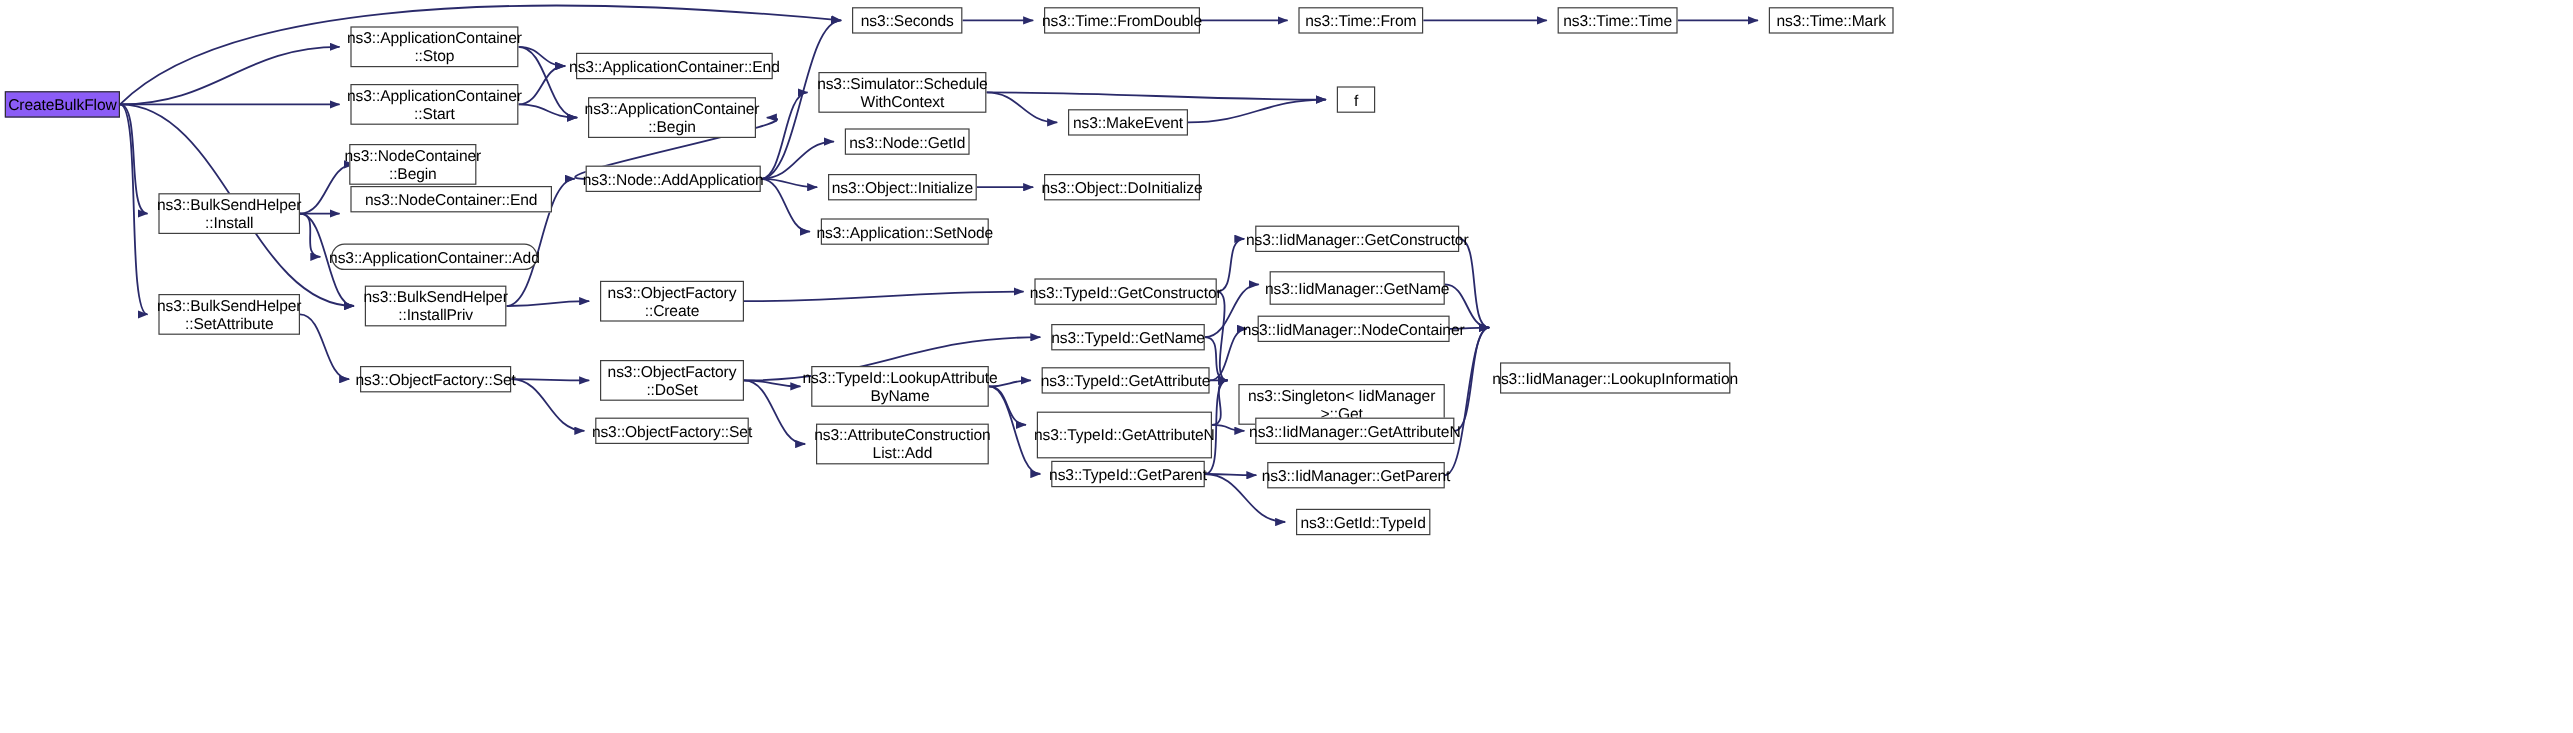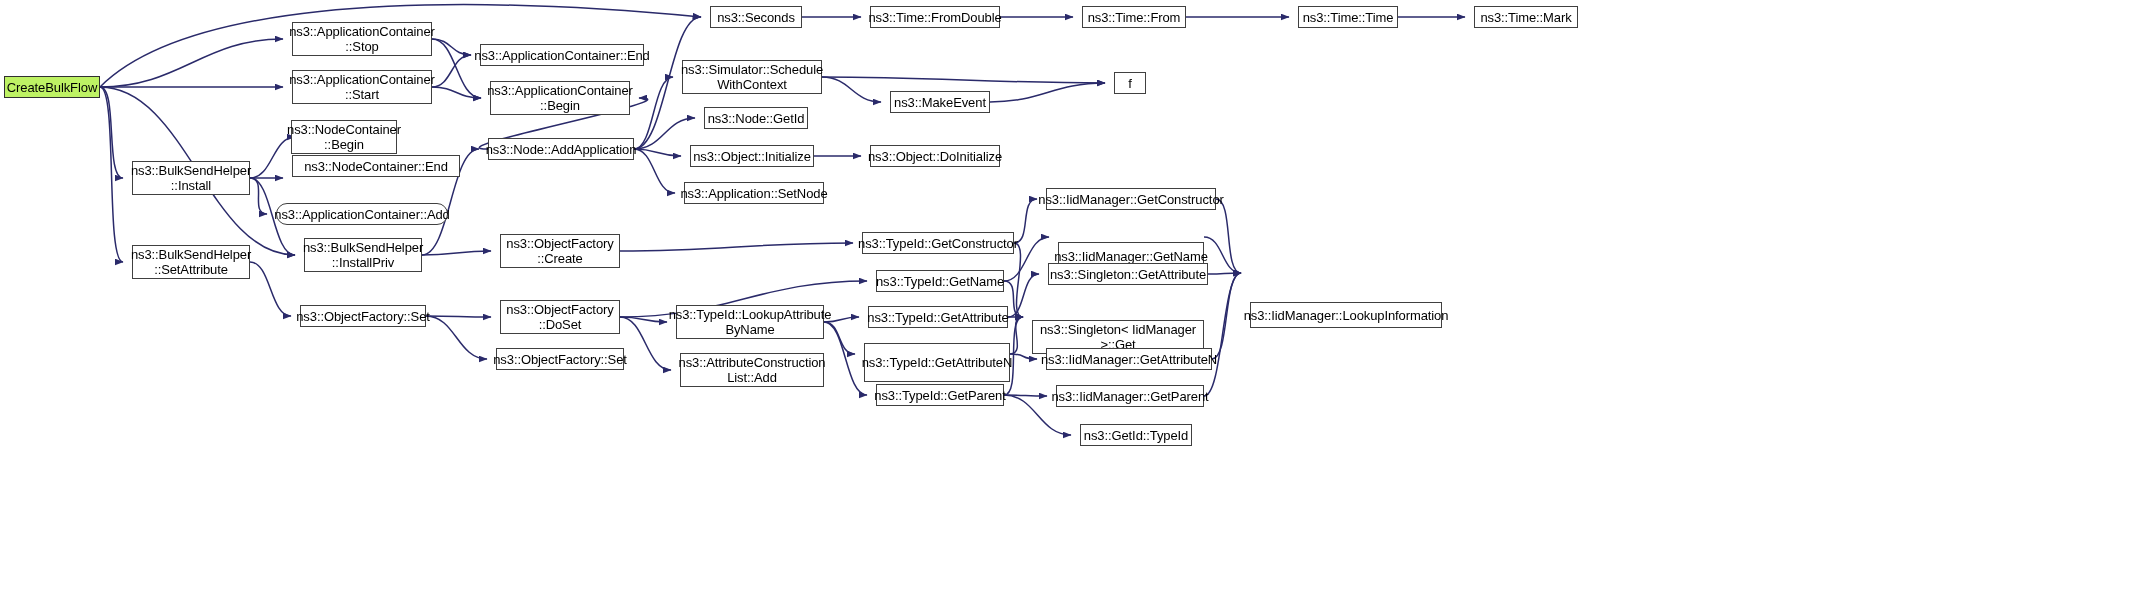--- a/index.html
+++ b/index.html
@@ -14,21 +14,21 @@
     color:#000000;
     display:flex;
     align-items:center;
     justify-content:center;
     text-align:center;
     font-size:13px;
     line-height:15px;
     white-space:pre-line;
     letter-spacing:-0.1px;
   }
-  .node.root{background:#bef264;border-color:#303030;}
+  .node.root{background:#8b5cf6;border-color:#303030;}
 </style>
 </head>
 <body>
 
 <div id="canvas">
   <svg id="edges" xmlns="http://www.w3.org/2000/svg">
     <defs>
       <marker id="arrow" markerWidth="9" markerHeight="7" refX="8.4" refY="3.5" orient="auto" markerUnits="userSpaceOnUse">
         <path d="M0,0 L9,3.5 L0,7 z" fill="#2a2a6a"></path>
       </marker>
@@ -132,22 +132,22 @@
       <div class="node" style="left: 890px; top: 91px; width: 100px; height: 22px;">ns3::MakeEvent</div>
       <div class="node" style="left: 870px; top: 145px; width: 130px; height: 22px;">ns3::Object::DoInitialize</div>
       <div class="node" style="left: 862px; top: 232px; width: 152px; height: 22px; text-align: center;">ns3::TypeId::GetConstructor</div>
       <div class="node" style="left: 876px; top: 270px; width: 128px; height: 22px;">ns3::TypeId::GetName</div>
       <div class="node" style="left: 868px; top: 306px; width: 140px; height: 22px;">ns3::TypeId::GetAttribute</div>
       <div class="node" style="left: 864px; top: 343px; width: 146px; height: 39px;">ns3::TypeId::GetAttributeN</div>
       <div class="node" style="left: 876px; top: 384px; width: 128px; height: 22px;">ns3::TypeId::GetParent</div>
       <div class="node" style="left: 1082px; top: 6px; width: 104px; height: 22px;">ns3::Time::From</div>
       <div class="node" style="left: 1114px; top: 72px; width: 32px; height: 22px;">f</div>
       <div class="node" style="left: 1046px; top: 188px; width: 170px; height: 22px;">ns3::IidManager::GetConstructor</div>
-      <div class="node" style="left: 1058px; top: 226px; width: 146px; height: 28px; margin-top: 16px;">ns3::IidManager::GetName</div>
-      <div class="node" style="left: 1048px; top: 263px; width: 160px; height: 22px;">ns3::Singleton::GetAttribute</div>
+      <div class="node" style="left: 1058px; top: 226px; width: 146px; height: 28px;">ns3::IidManager::GetName</div>
+      <div class="node" style="left: 1048px; top: 263px; width: 160px; height: 22px;">ns3::IidManager::NodeContainer</div>
       <div class="node" style="left: 1032px; top: 300px; width: 172px; height: 34px; margin-top: 20px;">ns3::Singleton&lt; IidManager
 &gt;::Get</div>
       <div class="node" style="left: 1046px; top: 348px; width: 166px; height: 22px;">ns3::IidManager::GetAttributeN</div>
       <div class="node" style="left: 1056px; top: 385px; width: 148px; height: 22px;">ns3::IidManager::GetParent</div>
       <div class="node" style="left: 1080px; top: 424px; width: 112px; height: 22px;">ns3::GetId::TypeId</div>
       <div class="node" style="left: 1298px; top: 6px; width: 100px; height: 22px;">ns3::Time::Time</div>
       <div class="node" style="left: 1250px; top: 262px; width: 192px; height: 26px; margin-top: 40px;">ns3::IidManager::LookupInformation</div>
       <div class="node" style="left: 1474px; top: 6px; width: 104px; height: 22px;">ns3::Time::Mark</div>
     </div>
 </div>

